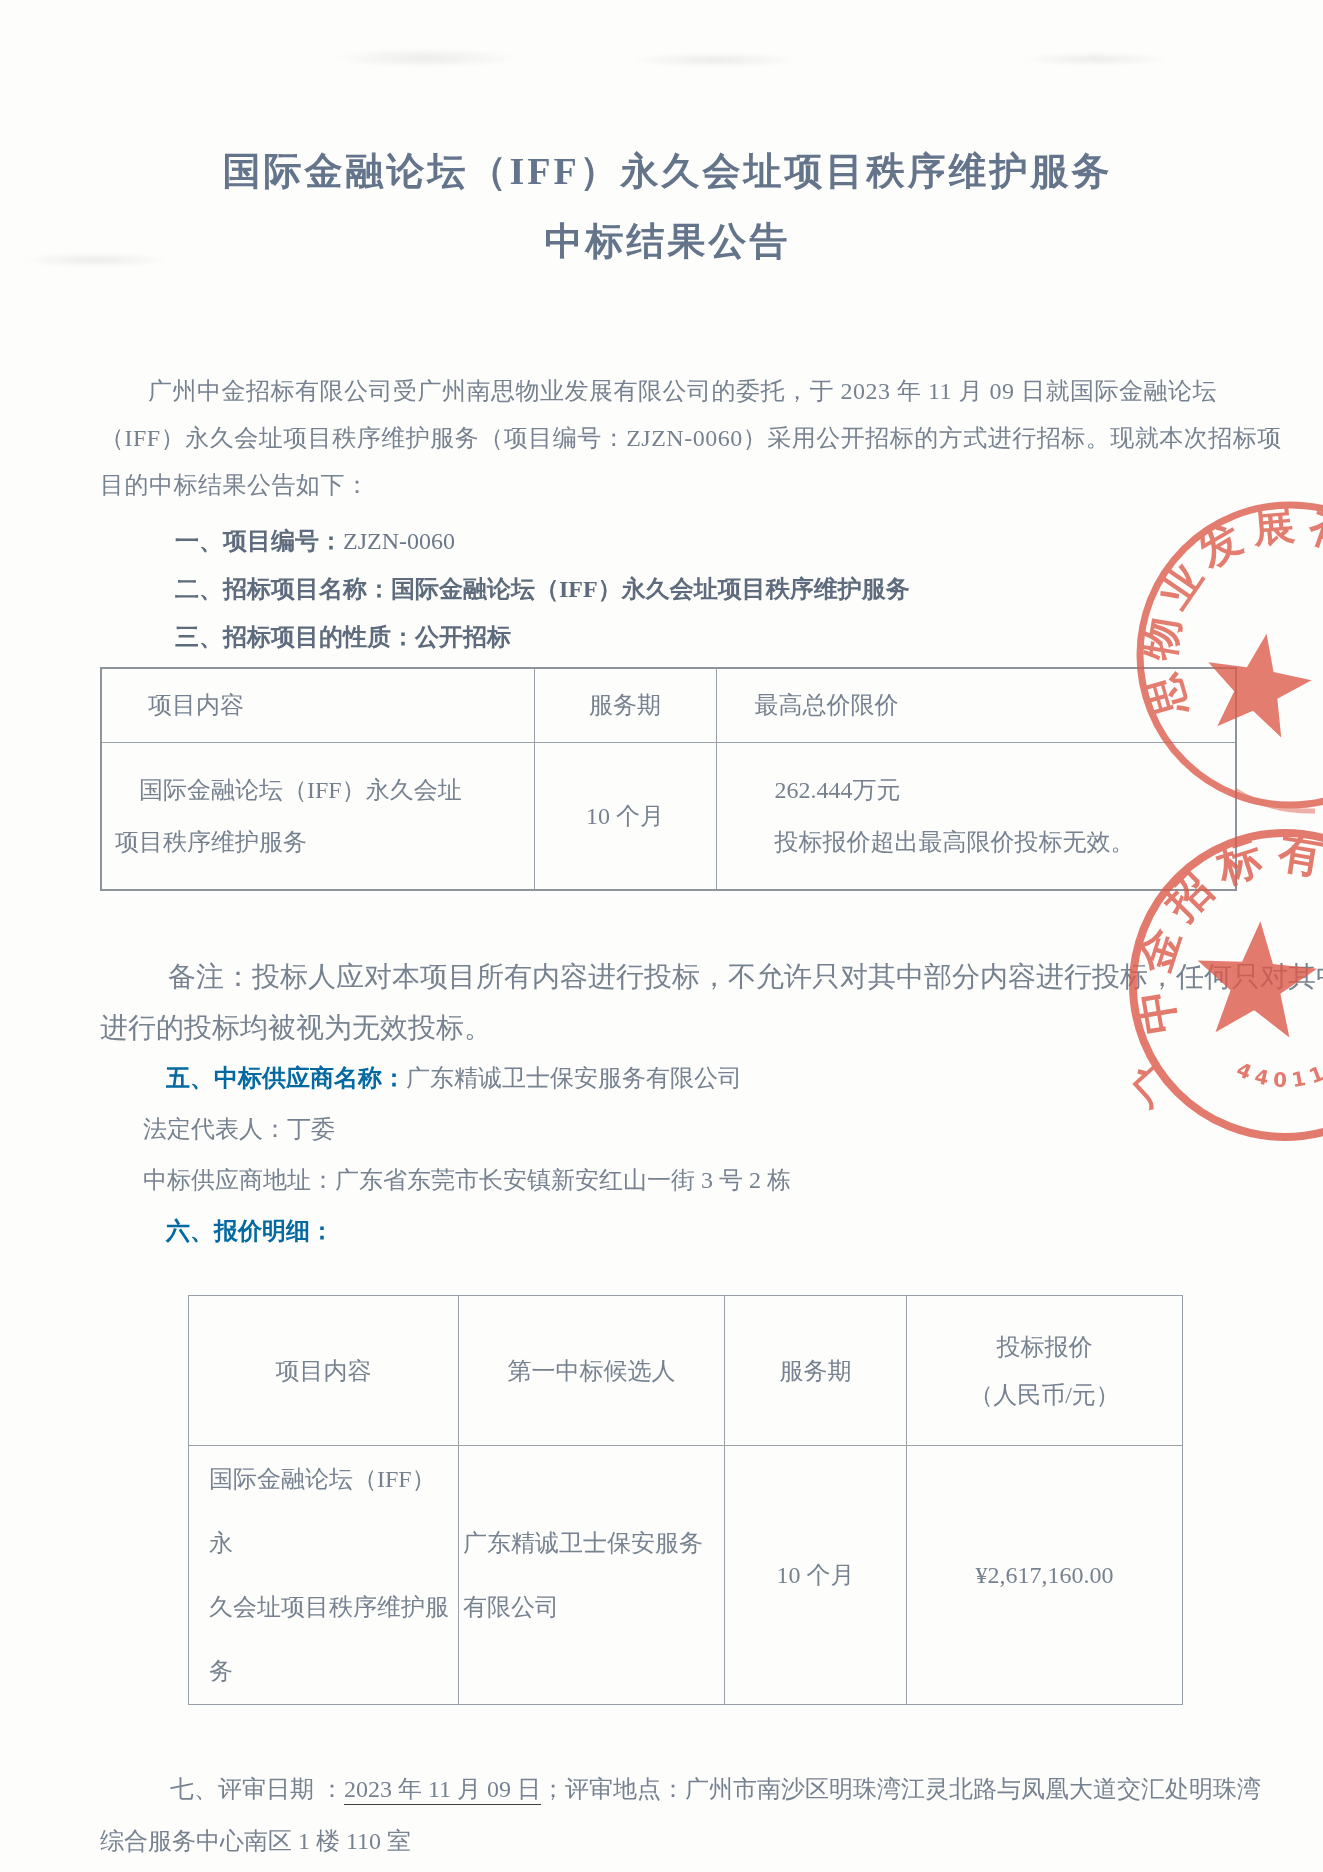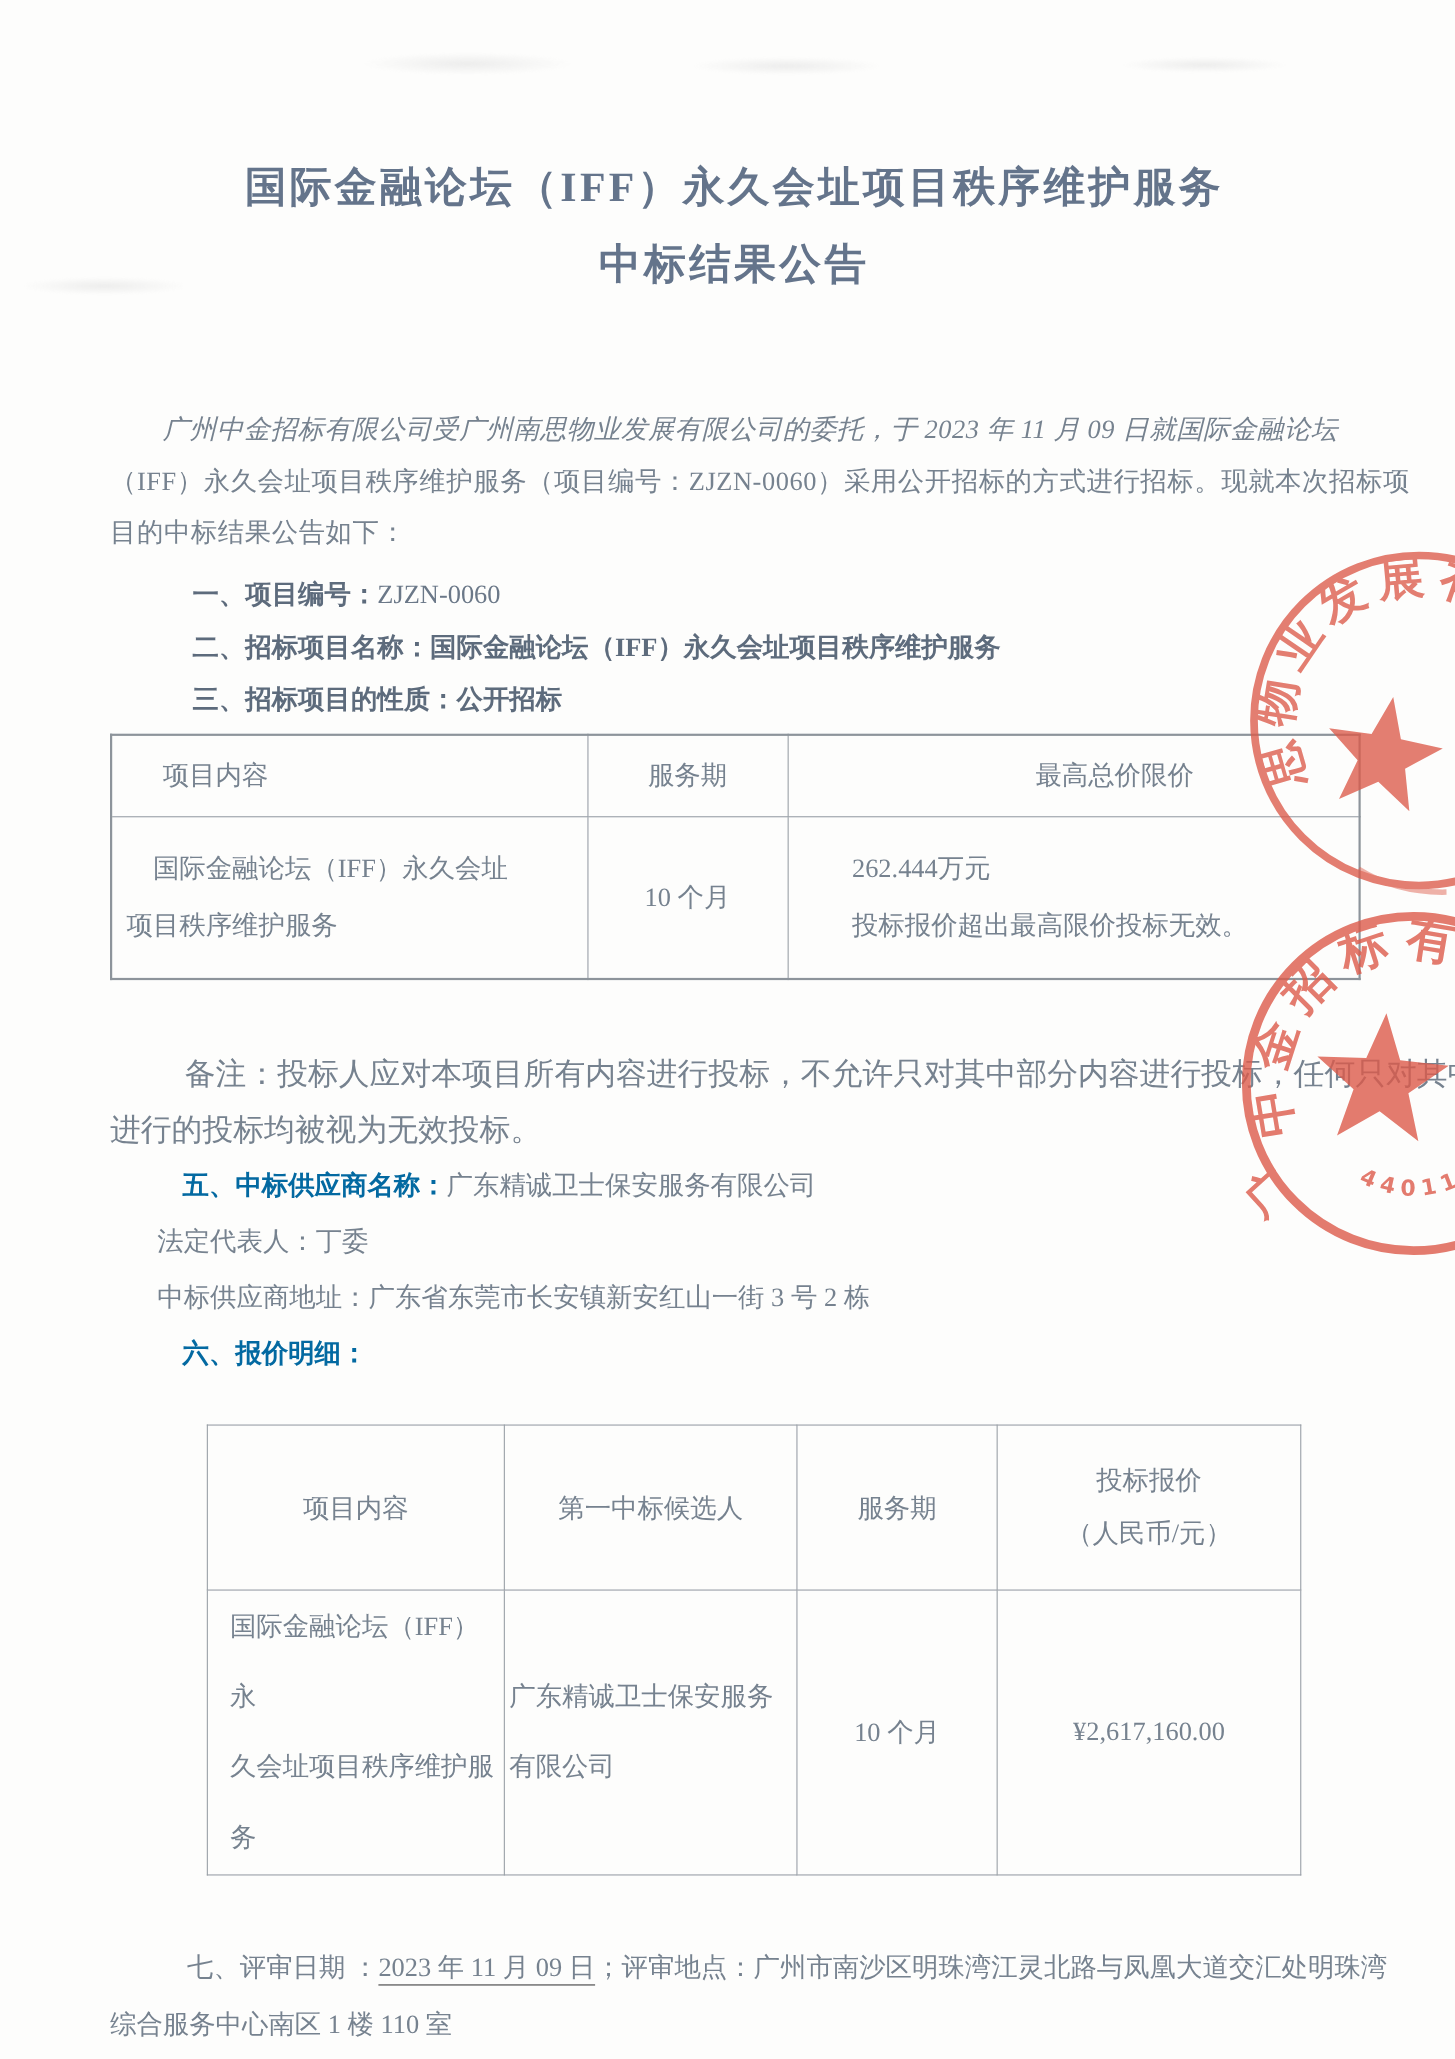--- a/index.html
+++ b/index.html
@@ -10,34 +10,34 @@
     overflow:hidden;
     font-family:"Liberation Serif","DejaVu Serif",serif;
     color:#76828f;
   }
   .content{padding:146px 88px 0 100px;}
   .doc-title{margin:0;text-align:center;font-size:38px;line-height:50px;
     font-weight:700;letter-spacing:3px;color:#64748b;}
   .doc-title2{margin-top:20px;}
   .intro{margin-top:102px;font-size:24px;letter-spacing:.5px;}
   .intro .line{line-height:47px;white-space:nowrap;}
-  .intro .line.first{text-indent:48px;font-style:italic;}
+  .intro .line.first{text-indent:48px;}
   .items{margin-top:8px;margin-left:75px;font-size:24px;}
   .item{line-height:48px;white-space:nowrap;}
   .item .lbl{font-weight:700;color:#5d6b7c;}
   .item .val{color:#6b7888;}
   .item .val.bold{font-weight:700;color:#5d6b7c;}
   table{border-collapse:collapse;table-layout:fixed;font-size:24px;color:#76828f;}
   .table1{margin-top:6px;width:1135px;border:2px solid #8d949b;}
   .table1 th,.table1 td{border:1px solid #9aa0a7;font-weight:normal;}
   .table1 .hrow{height:74px;}
   .table1 .brow{height:148px;}
   .t1h1{text-align:left;padding-left:46px;}
   .t1h2{text-align:center;}
-  .t1h3{text-align:center;padding-left:76px;}
+  .t1h3{text-align:left;padding-left:38px;}
   .t1c1 .l1{text-indent:36px;line-height:52px;}
   .t1c1 .l2{padding-left:12px;line-height:52px;}
   .t1c2{text-align:center;}
   .t1c3{padding-left:58px;}
   .t1c3 .l1,.t1c3 .l2{line-height:52px;}
   .note{margin-top:60px;font-size:28px;}
   .note .line{line-height:51px;white-space:nowrap;}
   .note .line.first{text-indent:68px;}
   .wline{font-size:24px;line-height:51px;white-space:nowrap;}
   .ml66{margin-left:66px;}

